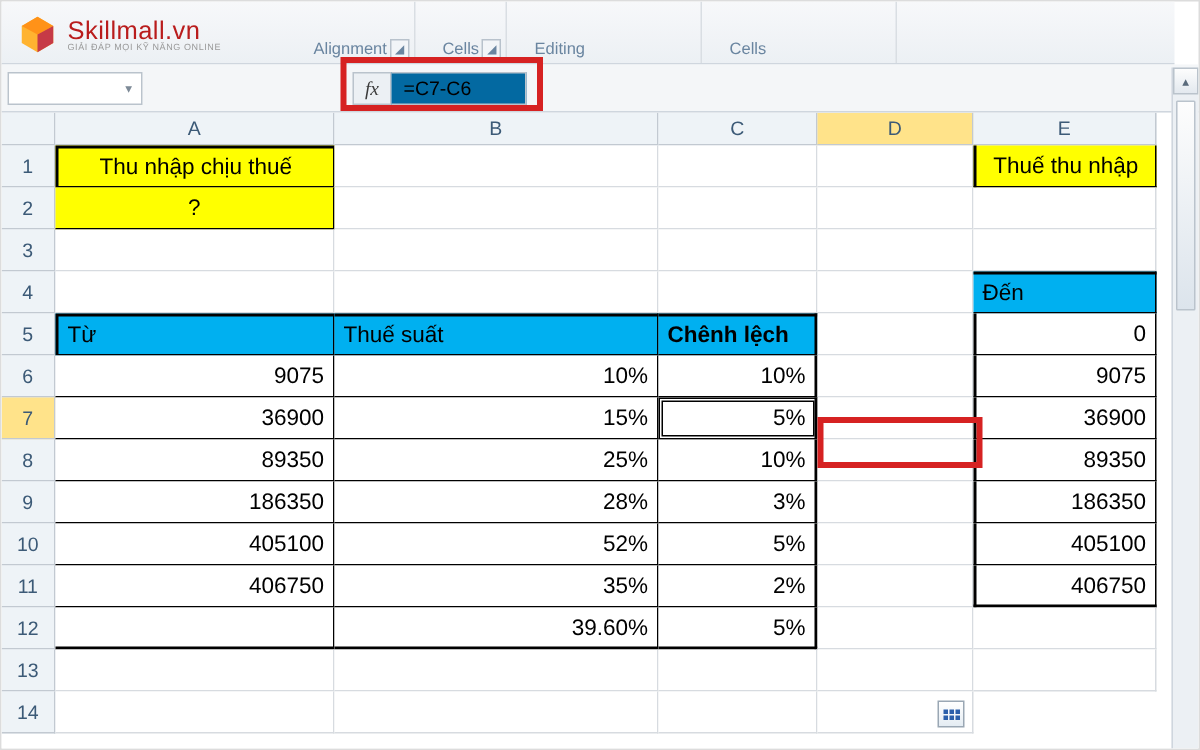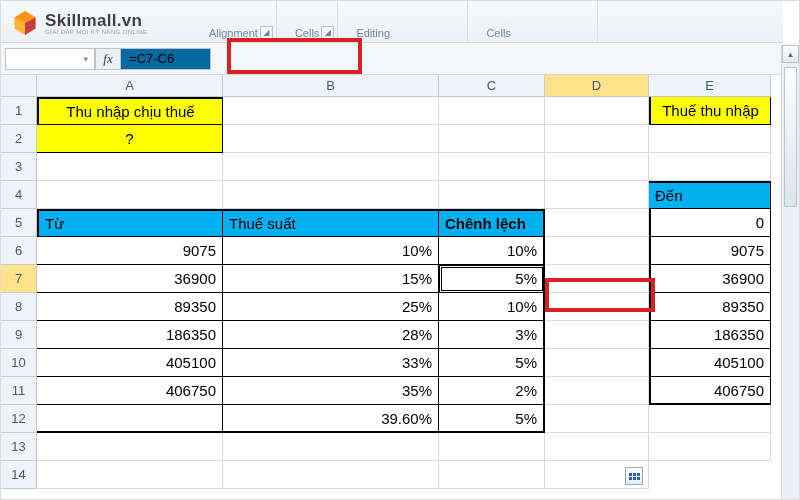--- a/index.html
+++ b/index.html
@@ -3,33 +3,33 @@
 <meta charset="utf-8">
 <style>
   * { box-sizing: border-box; margin: 0; padding: 0; }
   html, body { font-family: "Segoe UI", Arial, sans-serif; font-size: 13px; background: #fff; }
   .app { width: 800px; height: 500px; position: relative; overflow: hidden; border: 1px solid #dcdcdc; }
 
   
   .logo { position: absolute; top: 8px; left: 10px; display: flex; align-items: center; gap: 6px; z-index: 10; }
   .logo-mark { width: 28px; height: 28px; }
   .logo-text { display: flex; flex-direction: column; line-height: 1; }
-  .logo-name { font-size: 17px; font-weight: 700; color: #404040; letter-spacing: .3px; }
+  .logo-name { font-size: 17px; font-weight: 400; color: #b91c1c; letter-spacing: .3px; }
   .logo-tag  { font-size: 6px; color: #9a9a9a; letter-spacing: .4px; }
 
   
   .ribbon { position: absolute; top: 0; left: 0; right: 16px; height: 42px; background: linear-gradient(#f7f8fa,#ecf0f4); border-bottom: 1px solid #cfd6de; display: flex; align-items: stretch; padding-left: 190px; z-index: 2;}
   .ribbon-group { display: flex; align-items: flex-end; padding: 0 18px 3px 18px; border-right: 1px solid #d9dee3; font-size: 11px; color: #6a85a0; position: relative; }
   .ribbon-group .launcher { position: absolute; right: 3px; bottom: 3px; width: 13px; height: 13px; border: 1px solid #b8c2cc; display:flex; align-items:center; justify-content:center; font-size:8px; color:#6a85a0; background:#f2f5f8;}
 
   
   .fbar { position: absolute; top: 42px; left: 0; right: 0; height: 32px; background:#f4f6f8; border-bottom:1px solid #cfd6de; display:flex; align-items:center; z-index: 2;}
   .namebox { width: 90px; height:22px; margin-left:4px; background:#fff; border:1px solid #bac3cc; font-size:12px; padding:0 6px; display:flex; align-items:center;}
   .namebox .dd { margin-left:auto; font-size:9px; color:#7d8a97; }
-  .fx-wrap { display:flex; align-items:center; }
+  .fx-wrap { margin-left: 140px; display:flex; align-items:center; }
   .fx-btn { width:26px; height:22px; background:#ecf0f4; border:1px solid #bac3cc; display:flex; align-items:center; justify-content:center; font-style:italic; font-family: "Times New Roman", serif; font-size:13px; color:#3b3b3b;}
   .fx-input { height:22px; border:1px solid #bac3cc; border-left:none; background:#0369a1; padding:0 8px; min-width:90px; display:flex; align-items:center; font-size:13px;}
 
   
   .hl { position:absolute; border:4px solid #d62222; z-index:20; }
   .hl-fx { top:37px; left:226px; width:135px; height:36px; }
   .hl-cell { top:277px; left:544px; width:110px; height:34px; }
 
   
   .sheet { position:absolute; top:74px; left:0; right:0; bottom:0; background:#fff; overflow:hidden; z-index:1;}
@@ -200,21 +200,21 @@
           <div class="cell bcell num">25%</div>
           <div class="cell bcell num bcell-right2">10%</div>
           <div class="cell "></div>
           <div class="cell bcell num bcell-left">89350</div>
           <div class="cell bcell num">186350</div>
           <div class="cell bcell num">28%</div>
           <div class="cell bcell num bcell-right2">3%</div>
           <div class="cell "></div>
           <div class="cell bcell num bcell-left">186350</div>
           <div class="cell bcell num">405100</div>
-          <div class="cell bcell num">33%</div>
+          <div class="cell bcell num">52%</div>
           <div class="cell bcell num bcell-right2">5%</div>
           <div class="cell "></div>
           <div class="cell bcell num bcell-left">405100</div>
           <div class="cell bcell num">406750</div>
           <div class="cell bcell num">35%</div>
           <div class="cell bcell num bcell-right2">2%</div>
           <div class="cell "></div>
           <div class="cell bcell num bcell-left bcell-bot2">406750</div>
           <div class="cell bcell num bcell-bot2"></div>
           <div class="cell bcell num bcell-bot2">39.60%</div>

